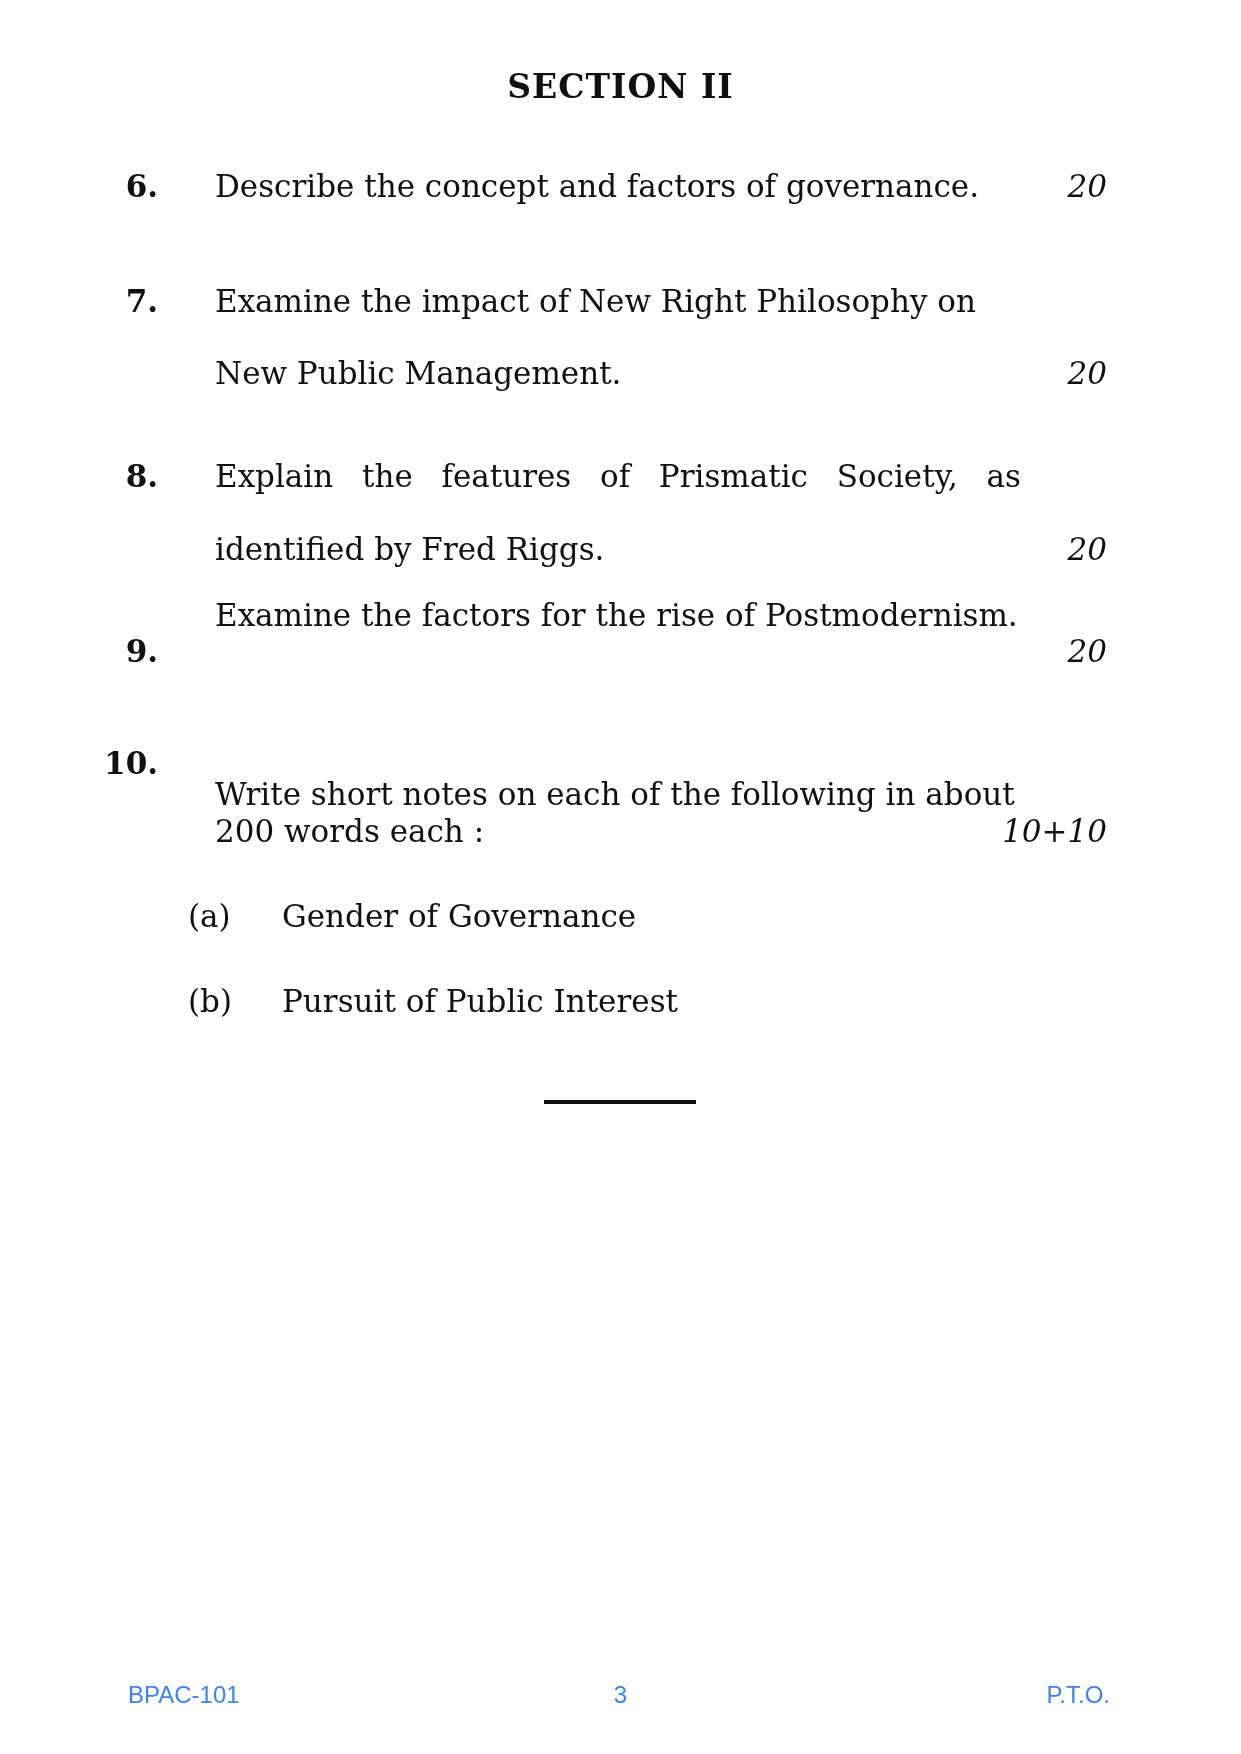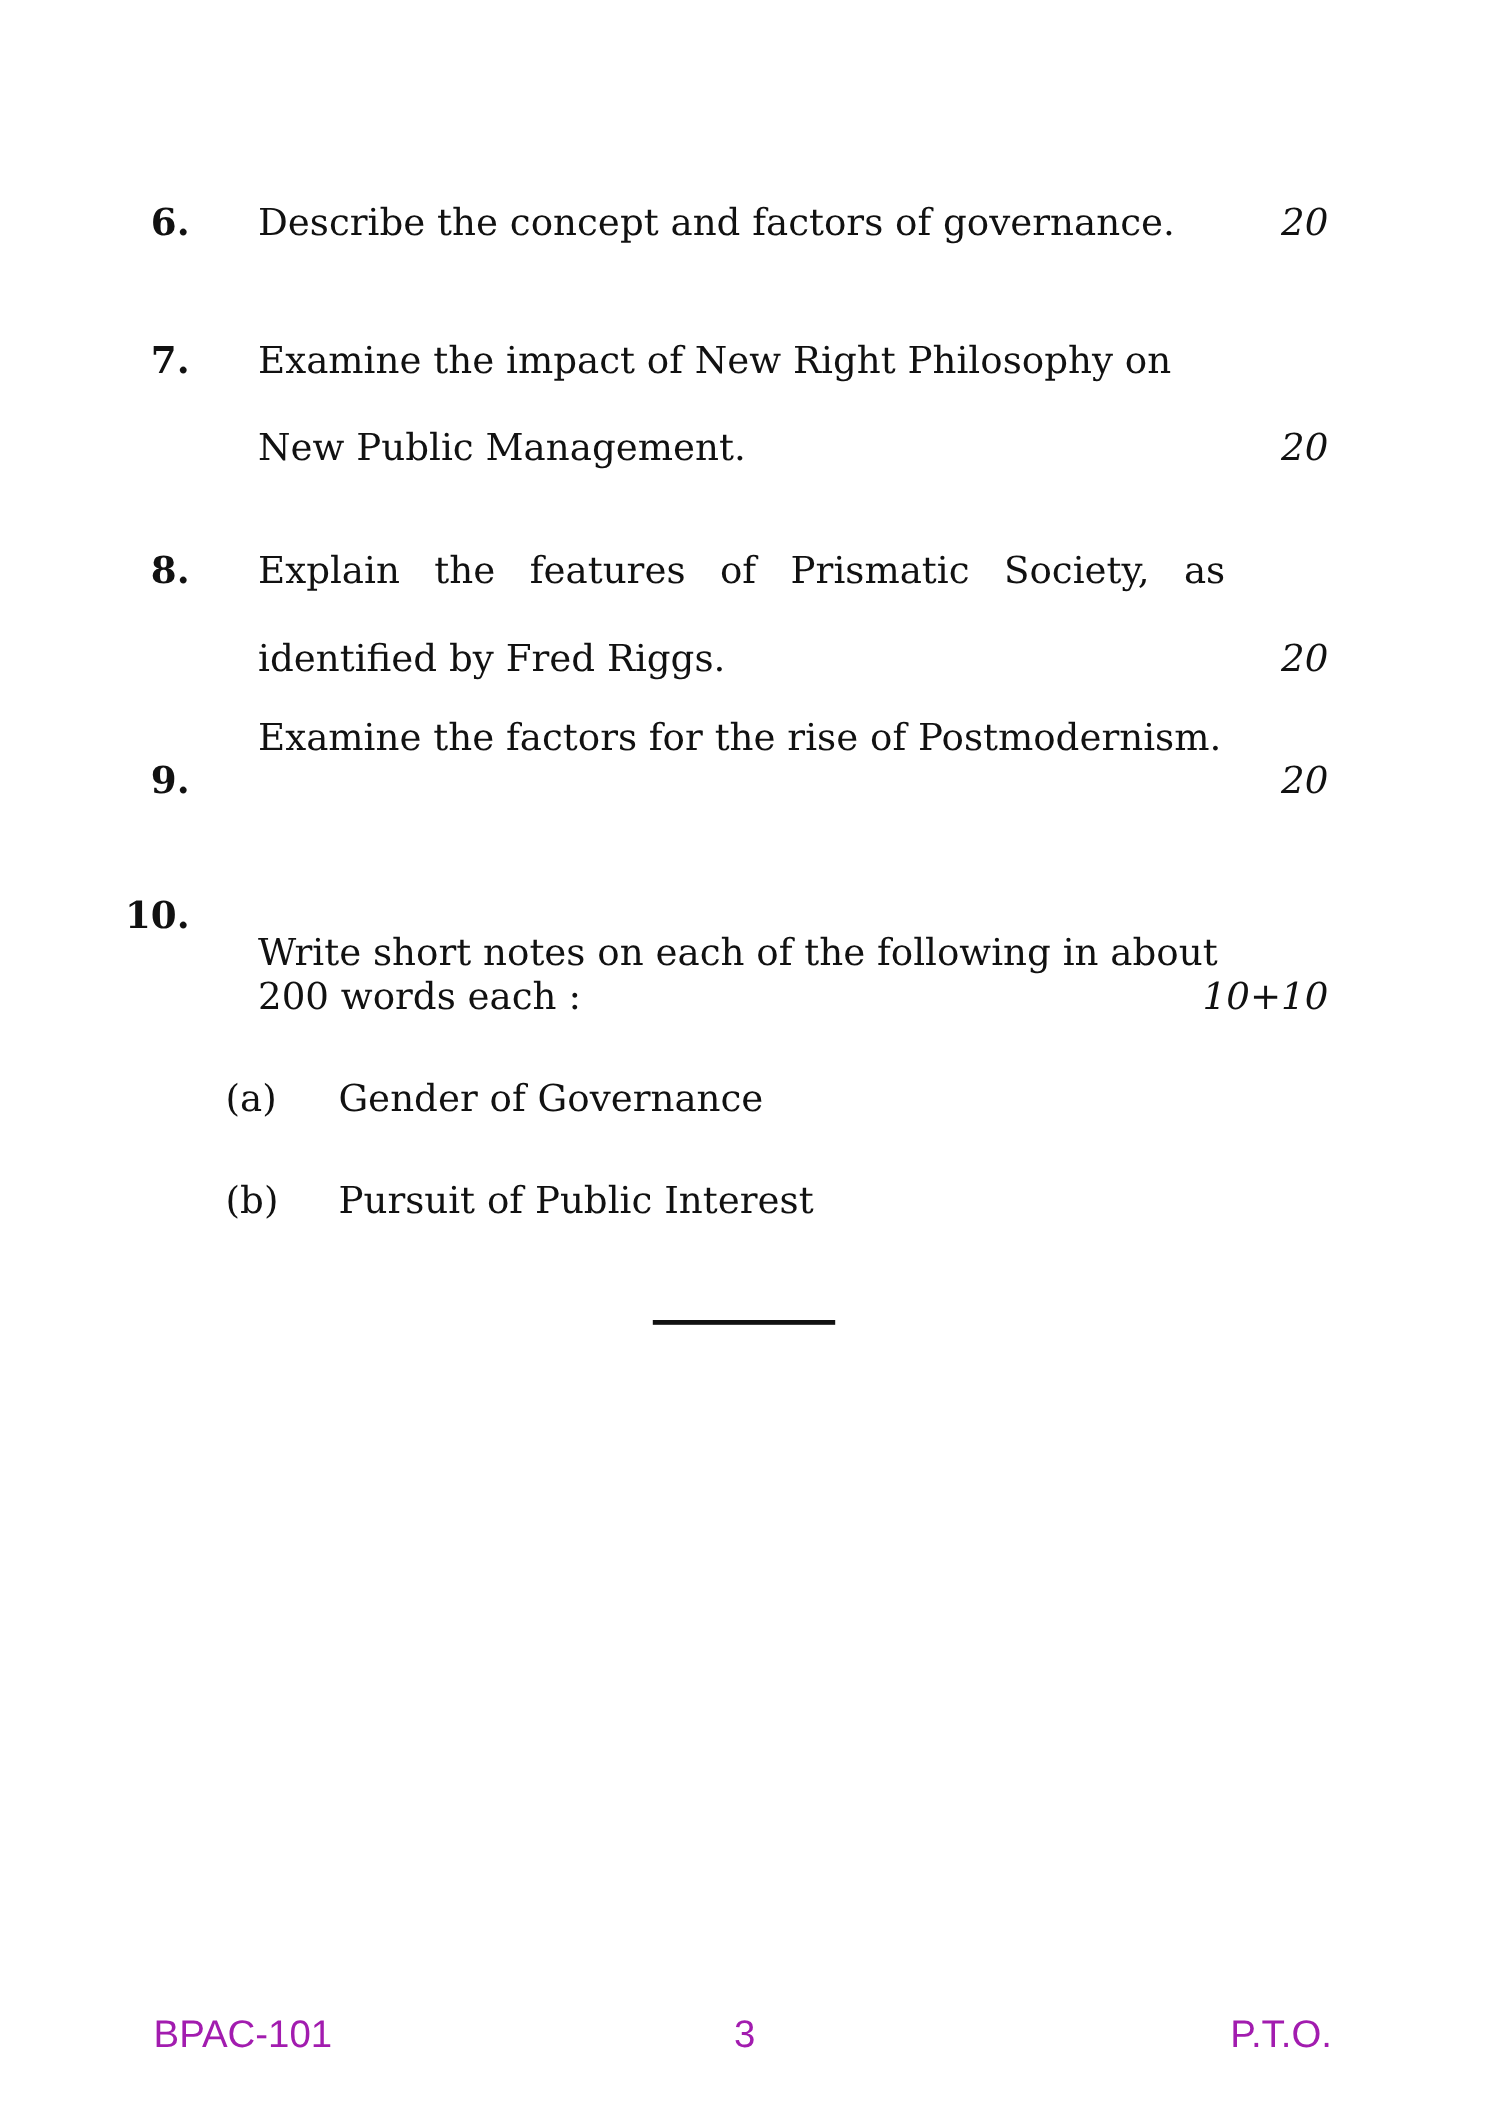--- a/index.html
+++ b/index.html
@@ -74,33 +74,34 @@
     position: absolute;
     top: 1100px;
     left: 544px;
     width: 152px;
     height: 4px;
     background: #111111;
   }
   .footer-item {
     position: absolute;
     font-family: "Liberation Sans", sans-serif;
-    font-size: 32px;
+    font-size: 24px;
     line-height: 38px;
-    color: #a21caf;
+    color: #3b82f6;
   }
   .footer-left  { top: 1676px; left: 128px; }
   .footer-center{ top: 1676px; left: 0; width: 100%; text-align: center; }
   .footer-right { top: 1676px; right: 131px; }
 </style>
 </head>
 <body>
 
 <div class="sheet">
 
+  <div class="section-title">SECTION II</div>
 
   <div>
     <div class="qnum" style="top:168px">6.</div>
     <div class="qline" style="top:168px">Describe the concept and factors of governance.</div>
     <div class="marks" style="top:168px">20</div>
   </div>
 
   <div>
     <div class="qnum" style="top:283px">7.</div>
     <div class="qline" style="top:283px">Examine the impact of New Right Philosophy on</div>

